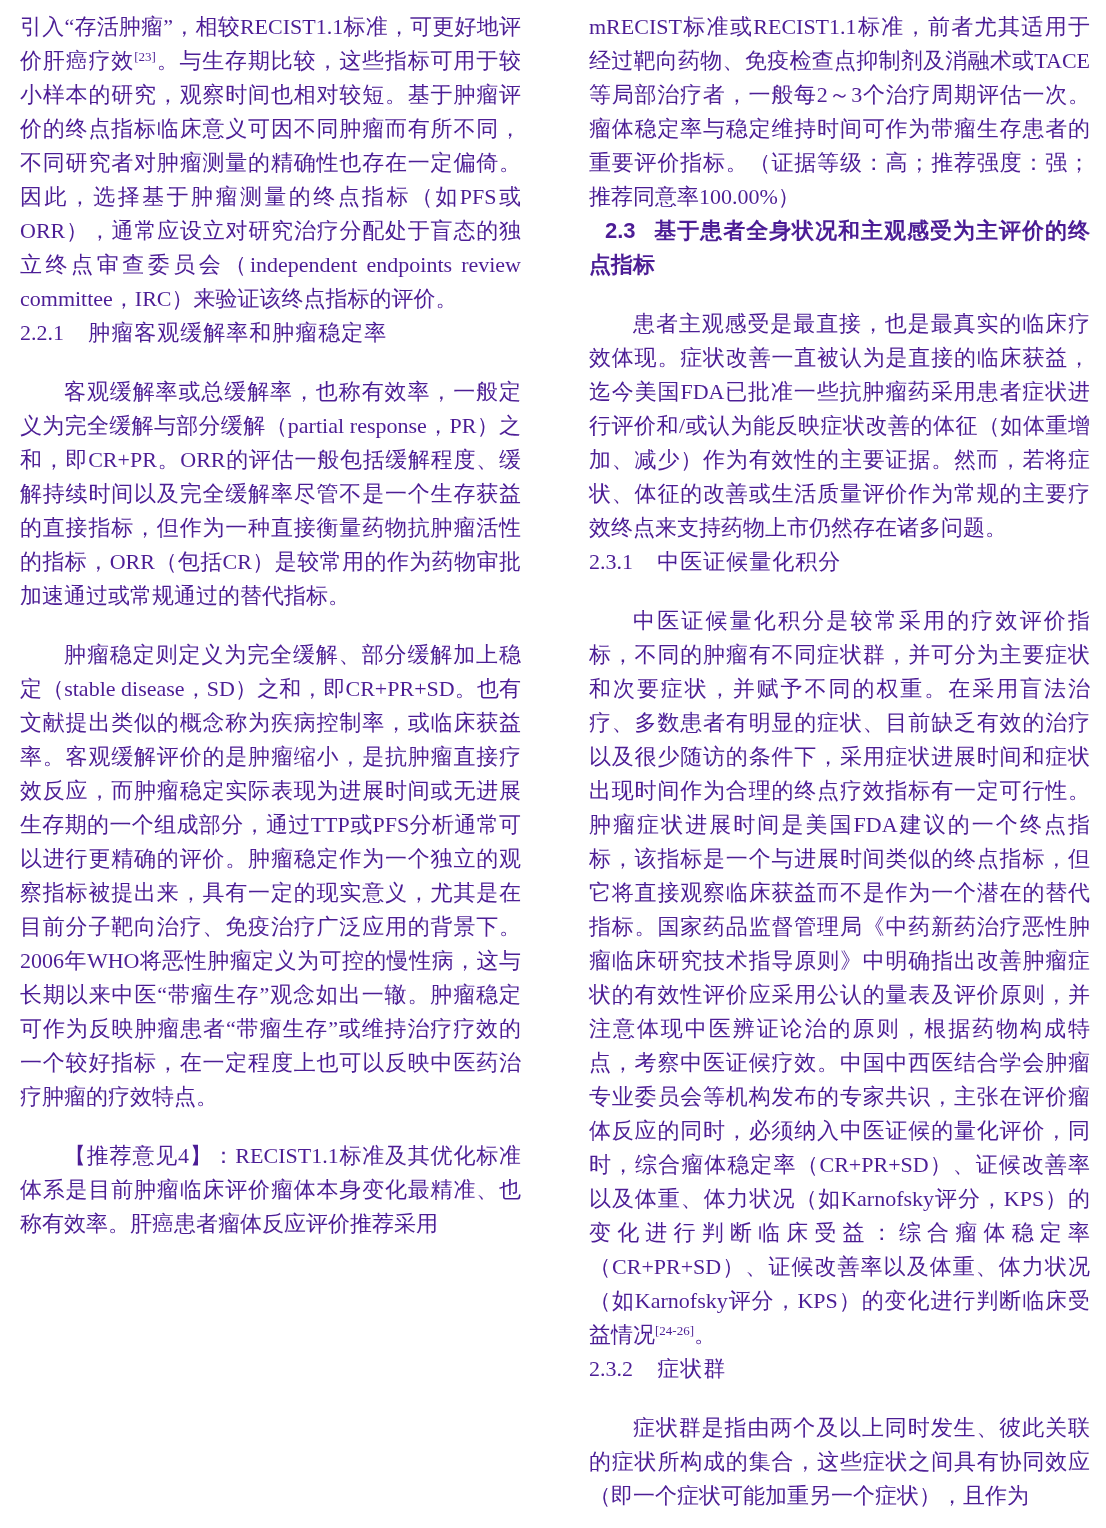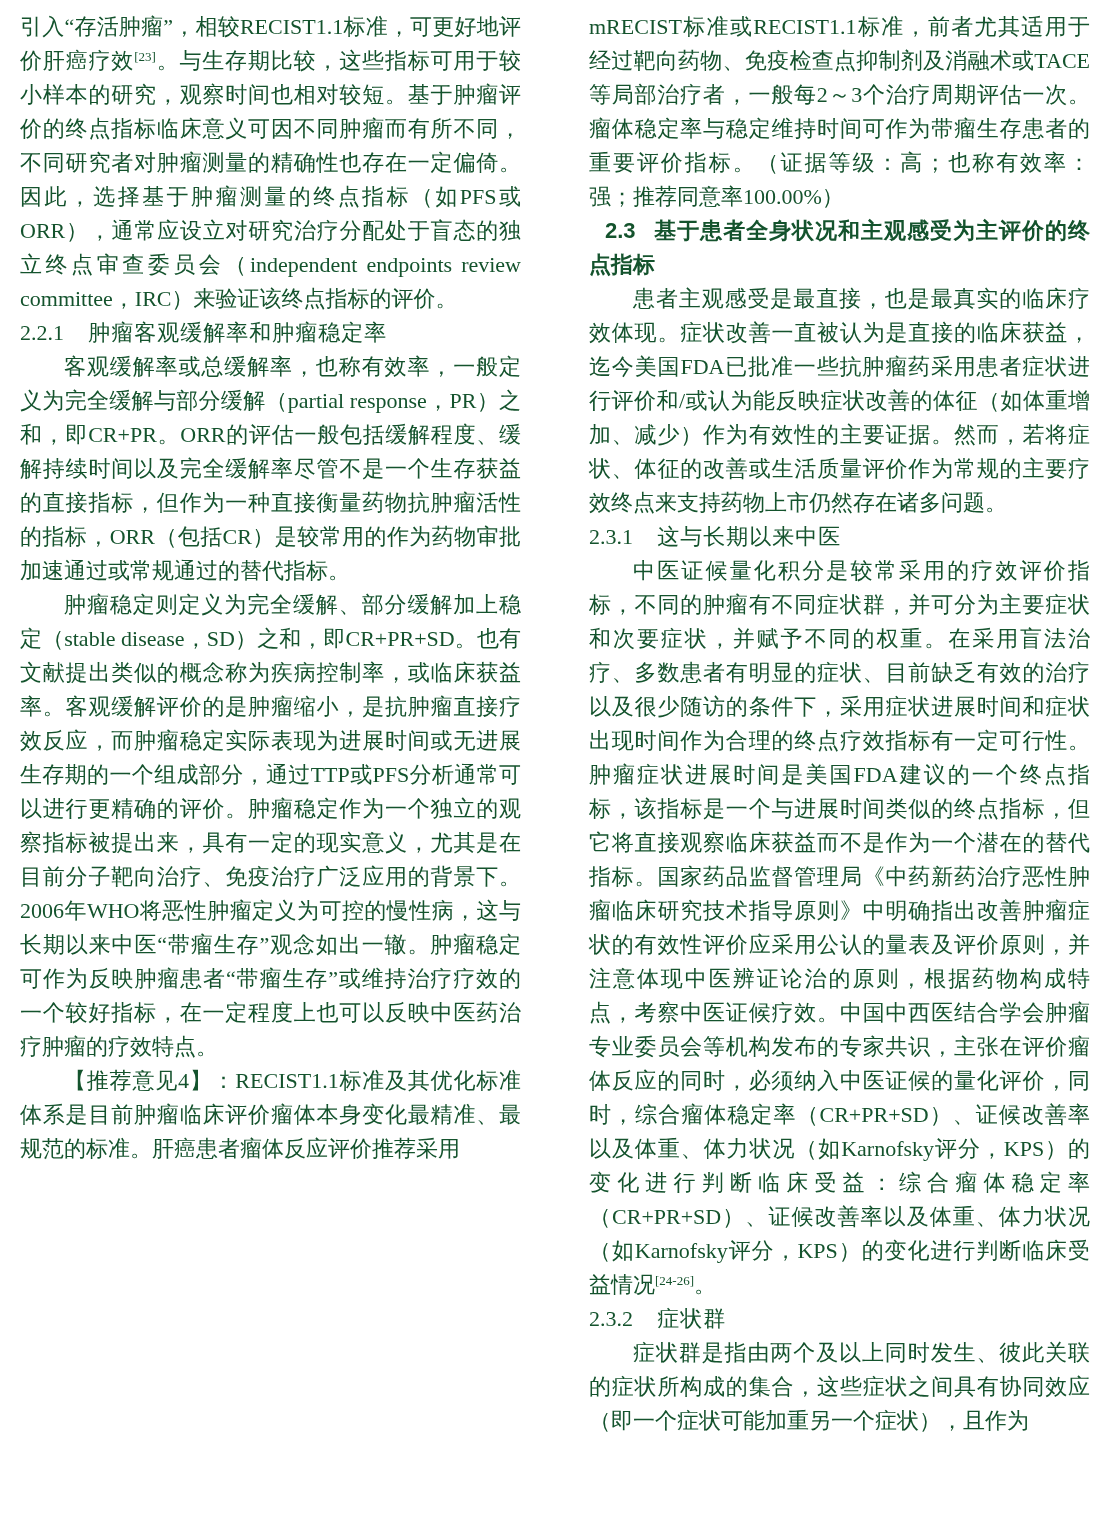--- a/index.html
+++ b/index.html
@@ -10,36 +10,37 @@
   .page {
     box-sizing: border-box;
     width: 1106px;
     height: 1528px;
     background: #ffffff;
     padding: 10px 16px 0 20px;
     display: flex;
     gap: 68px;
     overflow: hidden;
     font-family: "Liberation Serif", "DejaVu Serif", serif;
-    color: #14532d;
+    color: #4c1d95;
     font-size: 22px;
     line-height: 34px;
   }
   .column {
     flex: 1 1 0;
     min-width: 0;
     text-align: justify;
     text-justify: inter-ideograph;
   }
   p.para {
     margin: 0;
     padding: 0;
   }
   p.para.indent {
     text-indent: 2em;
+    margin-top: 25px;
   }
   sup.ref {
     font-size: 13px;
     line-height: 0;
     vertical-align: 7px;
     letter-spacing: 0;
   }
   .heading2 {
     font-family: "Liberation Sans", "DejaVu Sans", sans-serif;
     font-weight: bold;
@@ -63,24 +64,24 @@
 </style>
 </head>
 <body>
 
 <div class="page">
   <div class="column">
       <p class="para">引入“存活肿瘤”，相较RECIST1.1标准，可更好地评价肝癌疗效<sup class="ref">[23]</sup>。与生存期比较，这些指标可用于较小样本的研究，观察时间也相对较短。基于肿瘤评价的终点指标临床意义可因不同肿瘤而有所不同，不同研究者对肿瘤测量的精确性也存在一定偏倚。因此，选择基于肿瘤测量的终点指标（如PFS或ORR），通常应设立对研究治疗分配处于盲态的独立终点审查委员会（independent endpoints review committee，IRC）来验证该终点指标的评价。</p>
       <div class="heading3"><span class="h-num">2.2.1</span><span class="h-title">肿瘤客观缓解率和肿瘤稳定率</span></div>
       <p class="para indent">客观缓解率或总缓解率，也称有效率，一般定义为完全缓解与部分缓解（partial response，PR）之和，即CR+PR。ORR的评估一般包括缓解程度、缓解持续时间以及完全缓解率尽管不是一个生存获益的直接指标，但作为一种直接衡量药物抗肿瘤活性的指标，ORR（包括CR）是较常用的作为药物审批加速通过或常规通过的替代指标。</p>
       <p class="para indent">肿瘤稳定则定义为完全缓解、部分缓解加上稳定（stable disease，SD）之和，即CR+PR+SD。也有文献提出类似的概念称为疾病控制率，或临床获益率。客观缓解评价的是肿瘤缩小，是抗肿瘤直接疗效反应，而肿瘤稳定实际表现为进展时间或无进展生存期的一个组成部分，通过TTP或PFS分析通常可以进行更精确的评价。肿瘤稳定作为一个独立的观察指标被提出来，具有一定的现实意义，尤其是在目前分子靶向治疗、免疫治疗广泛应用的背景下。2006年WHO将恶性肿瘤定义为可控的慢性病，这与长期以来中医“带瘤生存”观念如出一辙。肿瘤稳定可作为反映肿瘤患者“带瘤生存”或维持治疗疗效的一个较好指标，在一定程度上也可以反映中医药治疗肿瘤的疗效特点。</p>
-      <p class="para indent">【推荐意见4】：RECIST1.1标准及其优化标准体系是目前肿瘤临床评价瘤体本身变化最精准、最规范的标准。肝癌患者瘤体反应评价推荐采用</p>
+      <p class="para indent">【推荐意见4】：RECIST1.1标准及其优化标准体系是目前肿瘤临床评价瘤体本身变化最精准、也称有效率。肝癌患者瘤体反应评价推荐采用</p>
     </div>
   <div class="column">
-      <p class="para">mRECIST标准或RECIST1.1标准，前者尤其适用于经过靶向药物、免疫检查点抑制剂及消融术或TACE等局部治疗者，一般每2～3个治疗周期评估一次。瘤体稳定率与稳定维持时间可作为带瘤生存患者的重要评价指标。（证据等级：高；也称有效率：强；推荐同意率100.00%）</p>
+      <p class="para">mRECIST标准或RECIST1.1标准，前者尤其适用于经过靶向药物、免疫检查点抑制剂及消融术或TACE等局部治疗者，一般每2～3个治疗周期评估一次。瘤体稳定率与稳定维持时间可作为带瘤生存患者的重要评价指标。（证据等级：高；推荐强度：强；推荐同意率100.00%）</p>
       <div class="heading2"><span class="h-num">2.3</span><span class="h-title">基于患者全身状况和主观感受为主评价的终点指标</span></div>
       <p class="para indent">患者主观感受是最直接，也是最真实的临床疗效体现。症状改善一直被认为是直接的临床获益，迄今美国FDA已批准一些抗肿瘤药采用患者症状进行评价和/或认为能反映症状改善的体征（如体重增加、减少）作为有效性的主要证据。然而，若将症状、体征的改善或生活质量评价作为常规的主要疗效终点来支持药物上市仍然存在诸多问题。</p>
-      <div class="heading3"><span class="h-num">2.3.1</span><span class="h-title">这与长期以来中医</span></div>
+      <div class="heading3"><span class="h-num">2.3.1</span><span class="h-title">中医证候量化积分</span></div>
       <p class="para indent">中医证候量化积分是较常采用的疗效评价指标，不同的肿瘤有不同症状群，并可分为主要症状和次要症状，并赋予不同的权重。在采用盲法治疗、多数患者有明显的症状、目前缺乏有效的治疗以及很少随访的条件下，采用症状进展时间和症状出现时间作为合理的终点疗效指标有一定可行性。肿瘤症状进展时间是美国FDA建议的一个终点指标，该指标是一个与进展时间类似的终点指标，但它将直接观察临床获益而不是作为一个潜在的替代指标。国家药品监督管理局《中药新药治疗恶性肿瘤临床研究技术指导原则》中明确指出改善肿瘤症状的有效性评价应采用公认的量表及评价原则，并注意体现中医辨证论治的原则，根据药物构成特点，考察中医证候疗效。中国中西医结合学会肿瘤专业委员会等机构发布的专家共识，主张在评价瘤体反应的同时，必须纳入中医证候的量化评价，同时，综合瘤体稳定率（CR+PR+SD）、证候改善率以及体重、体力状况（如Karnofsky评分，KPS）的变化进行判断临床受益：综合瘤体稳定率（CR+PR+SD）、证候改善率以及体重、体力状况（如Karnofsky评分，KPS）的变化进行判断临床受益情况<sup class="ref">[24-26]</sup>。</p>
       <div class="heading3"><span class="h-num">2.3.2</span><span class="h-title">症状群</span></div>
       <p class="para indent">症状群是指由两个及以上同时发生、彼此关联的症状所构成的集合，这些症状之间具有协同效应（即一个症状可能加重另一个症状），且作为</p>
     </div>
 </div>
 
 </body></html>

